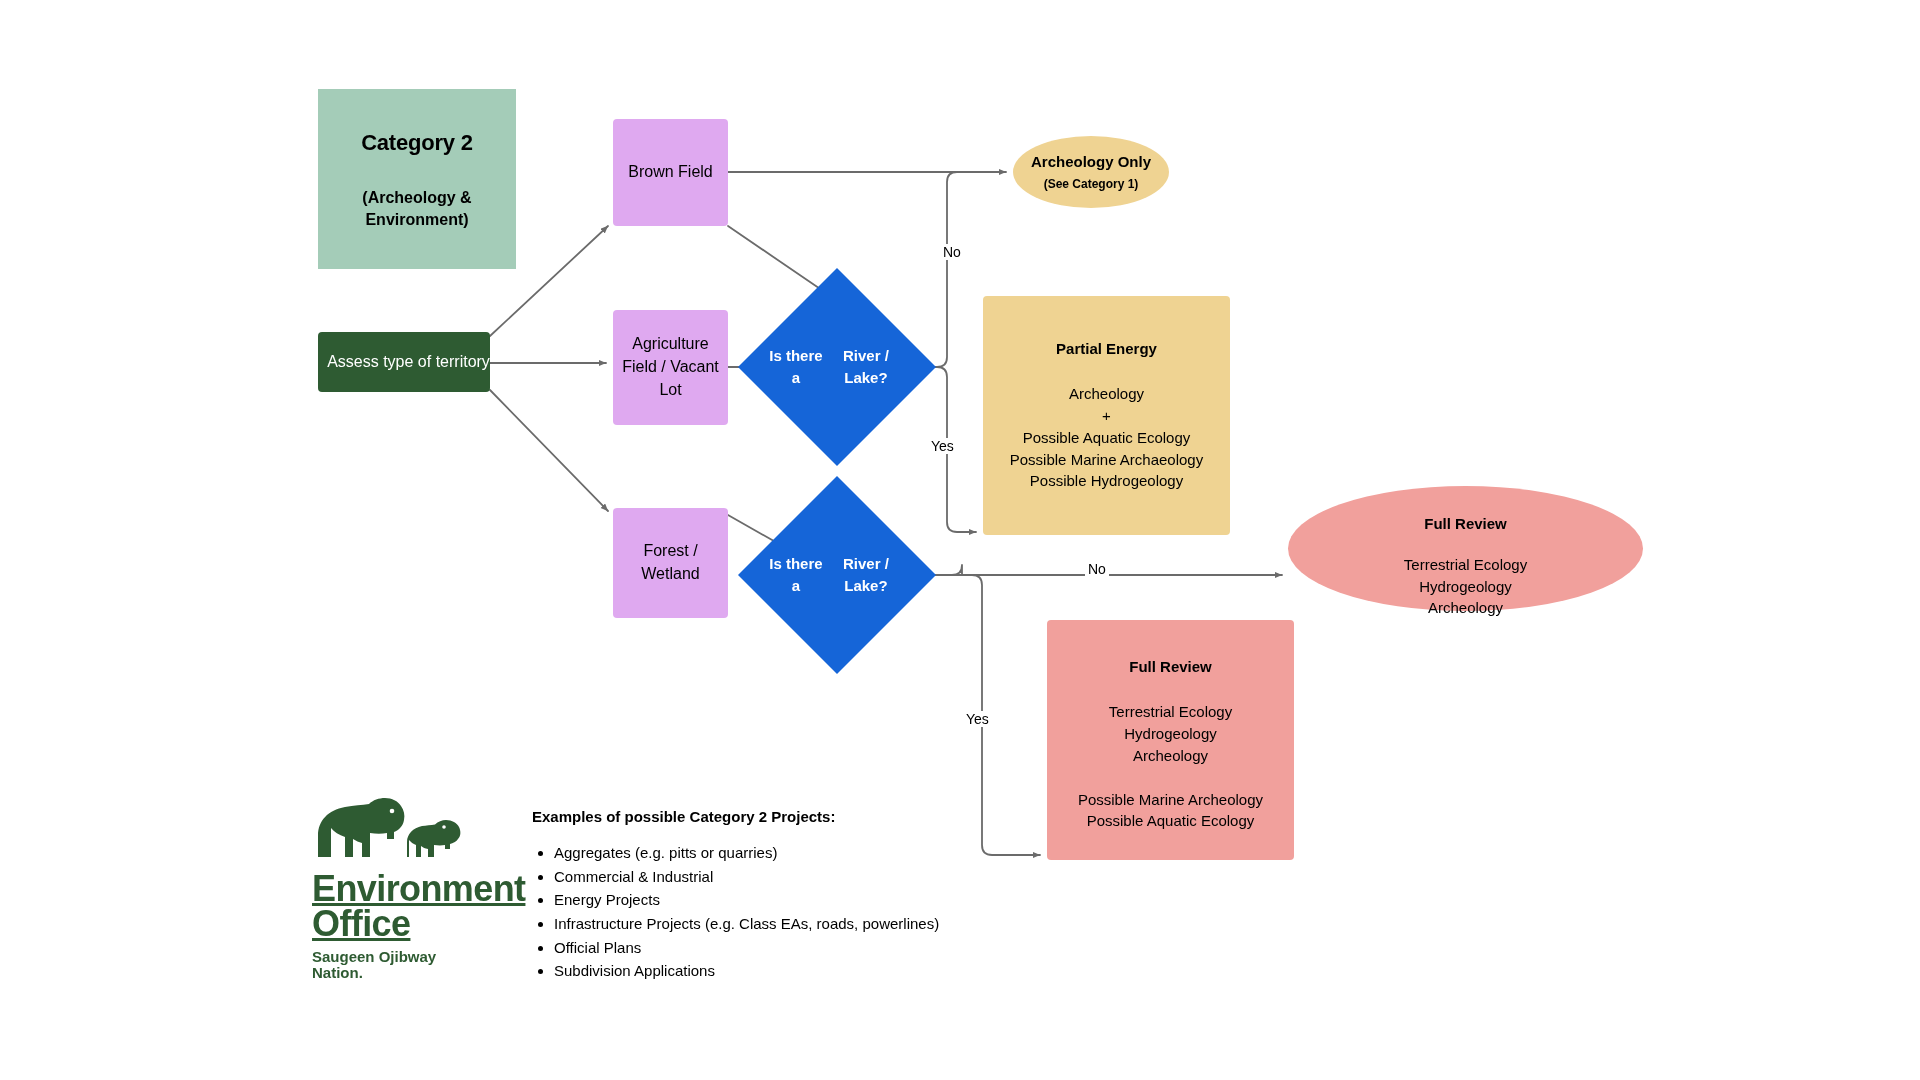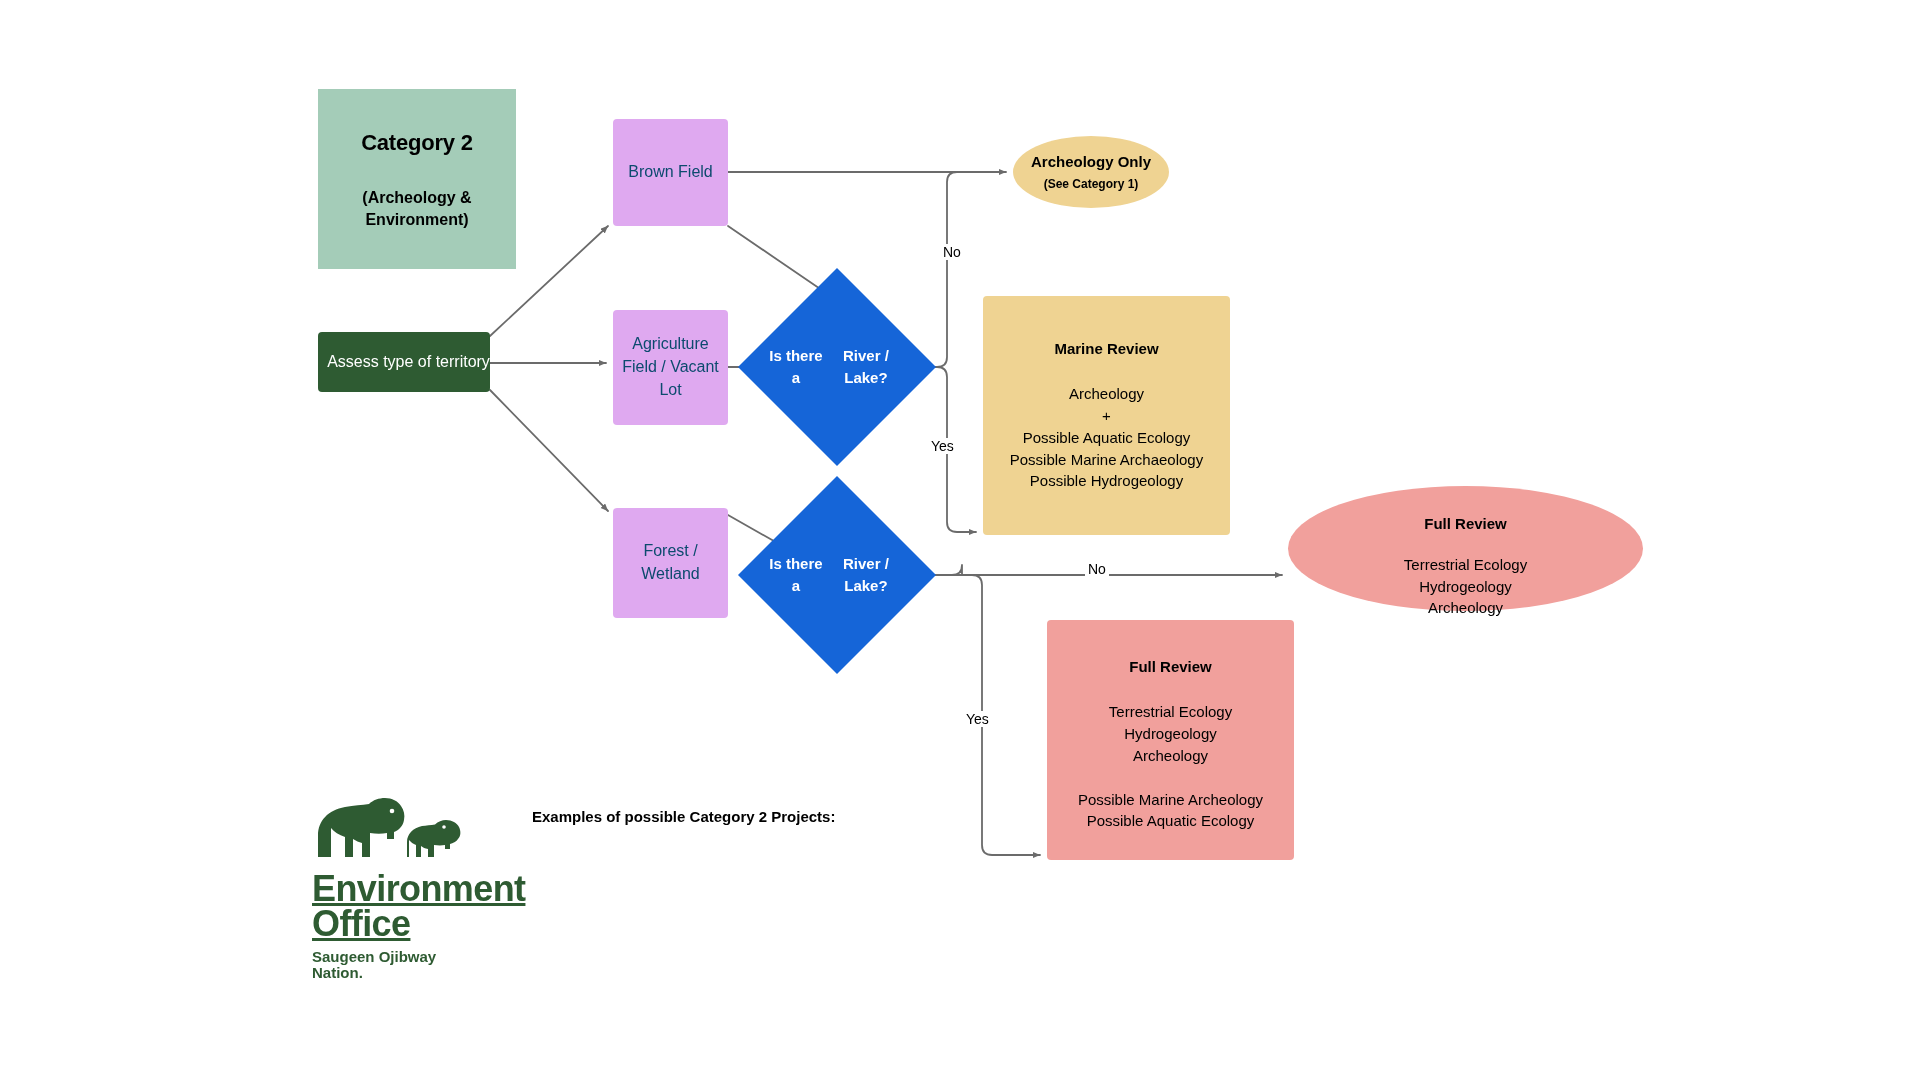--- a/index.html
+++ b/index.html
@@ -58,21 +58,21 @@
     color: #ffffff;
     border-radius: 4px;
     font-size: 16px;
     padding-left: 9px;
   }
   
   .purple {
     background: #DFA9F0;
     border-radius: 4px;
     font-size: 16px;
-    color: #0c4a6e;
+    color: #000000;
   }
   #box-brownfield { left: 613px; top: 119px; width: 115px; height: 107px; }
   #box-agriculture { left: 613px; top: 310px; width: 115px; height: 115px; }
   #box-forest { left: 613px; top: 508px; width: 115px; height: 110px; }
 
   
   .diamond {
     position: absolute;
     width: 140px; height: 140px;
   }
@@ -277,21 +277,21 @@
     <span>River / Lake?</span>
   </div>
 </div>
 
 <div class="node" id="ellipse-archeology">
   <div class="eo-title">Archeology Only</div>
   <div class="eo-sub">(See Category 1)</div>
 </div>
 
 <div class="node" id="card-partial">
-  <div class="pr-title">Marine Review</div>
+  <div class="pr-title">Partial Energy</div>
   <div class="pr-body" style="white-space:pre-line;">Archeology
 +
 Possible Aquatic Ecology
 Possible Marine Archaeology
 Possible Hydrogeology</div>
 </div>
 
 <div class="node" id="ellipse-full">
   <div class="fe-title">Full Review</div>
   <div class="fe-body" style="white-space:pre-line;">Terrestrial Ecology
@@ -329,13 +329,21 @@
     <div>Office</div>
   </div>
   <div id="logo-sub">
     <div>Saugeen Ojibway</div>
     <div>Nation.</div>
   </div>
 </div>
 
 <div id="examples-block">
   <div id="examples-title">Examples of possible Category 2 Projects:</div>
+  <ul id="examples-list">
+      <li>Aggregates (e.g. pitts or quarries)</li>
+      <li>Commercial &amp; Industrial</li>
+      <li>Energy Projects</li>
+      <li>Infrastructure Projects (e.g. Class EAs, roads, powerlines)</li>
+      <li>Official Plans</li>
+      <li>Subdivision Applications</li>
+    </ul>
 </div>
 
 </body></html>

